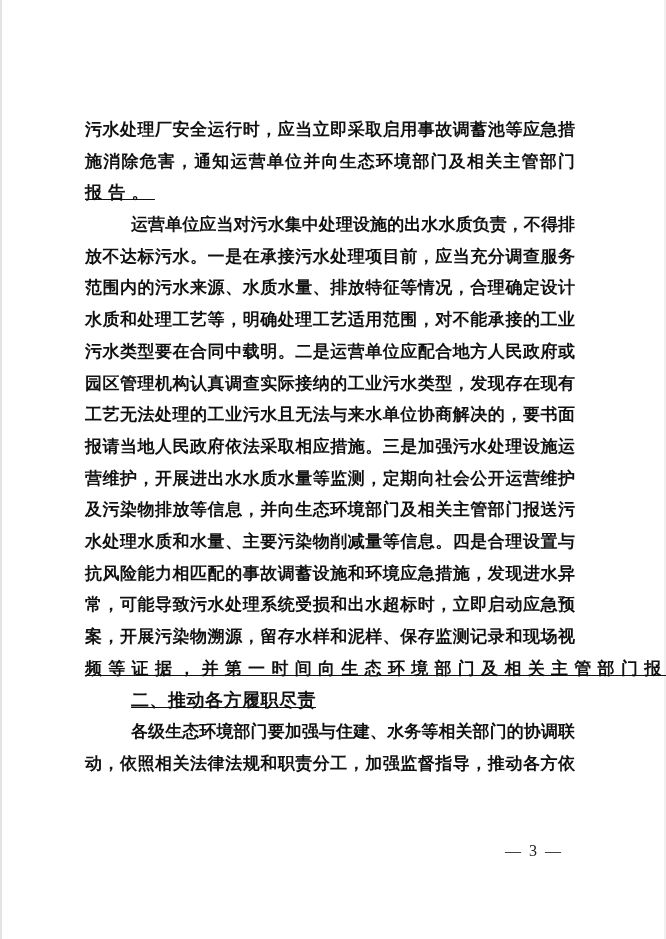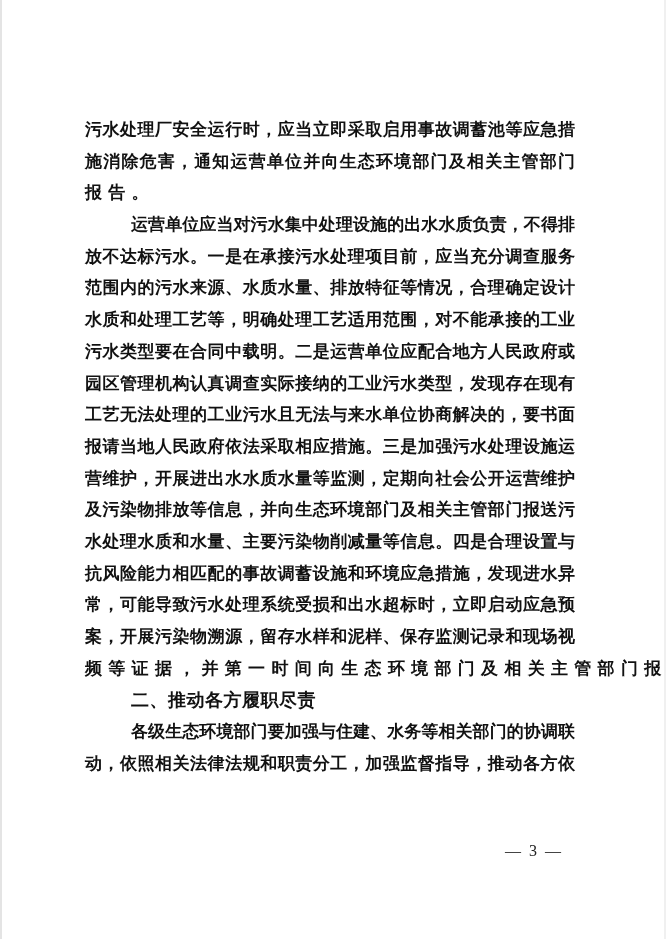--- a/index.html
+++ b/index.html
@@ -39,29 +39,31 @@
       font-size: 17px;
       font-weight: bold;
       white-space: nowrap;
       display: flex;
       justify-content: space-between;
       letter-spacing: 0;
     }
     .line.last {
       justify-content: flex-start;
       letter-spacing: 6.3px;
+      text-decoration: underline;
     }
     .line.indent {
       padding-left: 46px;
     }
     .line.heading {
       justify-content: flex-start;
       font-size: 18px;
       font-weight: 900;
       letter-spacing: 0.5px;
+      text-decoration: underline;
     }
     .ch {
       display: inline-block;
     }
     .page-number {
       position: absolute;
       left: 505px;
       top: 842px;
       font-family: "Liberation Serif", serif;
       font-size: 16px;

